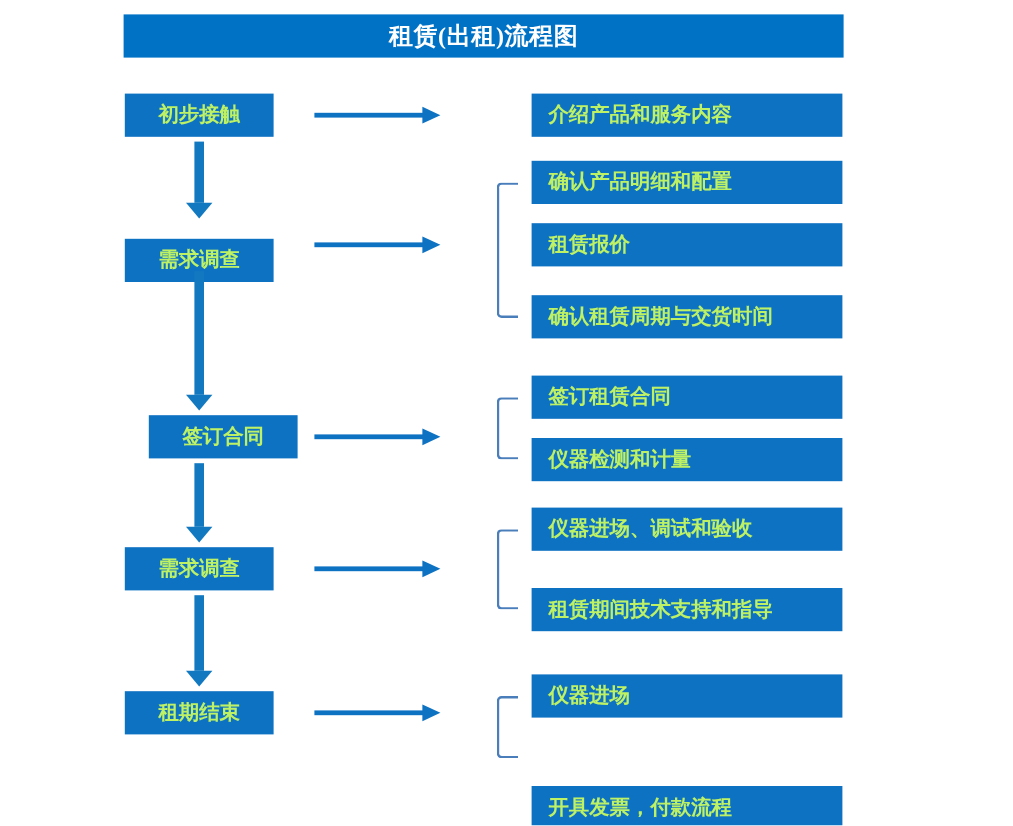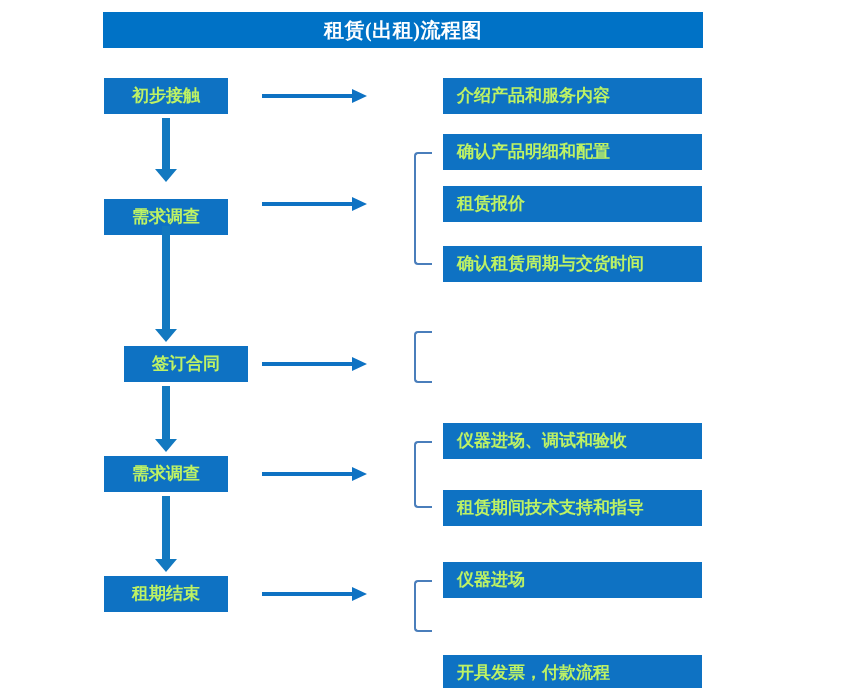--- a/index.html
+++ b/index.html
@@ -171,20 +171,22 @@
   <div class="bracket" style="left:414px; top:331px; height:52px;"></div>
   <div class="bracket" style="left:414px; top:441px; height:67px;"></div>
   <div class="bracket" style="left:414px; top:580px; height:52px;"></div>
 
   <div class="node right" style="top:78px;">介绍产品和服务内容</div>
 
   <div class="node right" style="top:134px;">确认产品明细和配置</div>
   <div class="node right" style="top:186px;">租赁报价</div>
   <div class="node right" style="top:246px;">确认租赁周期与交货时间</div>
 
+  <div class="node right" style="top:313px;">签订租赁合同</div>
+  <div class="node right" style="top:365px;">仪器检测和计量</div>
 
   <div class="node right" style="top:423px;">仪器进场、调试和验收</div>
   <div class="node right" style="top:490px;">租赁期间技术支持和指导</div>
 
   <div class="node right" style="top:562px;">仪器进场</div>
   <div class="node right" style="top:614px;margin-top:41px;">开具发票，付款流程</div>
 
 </div>
 
 </body></html>

